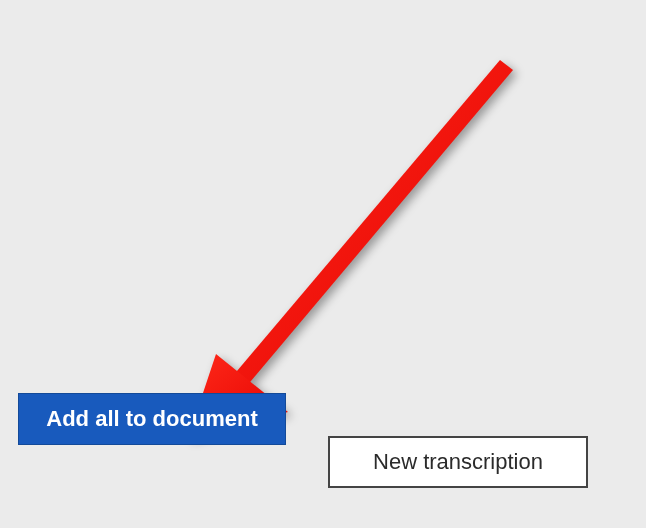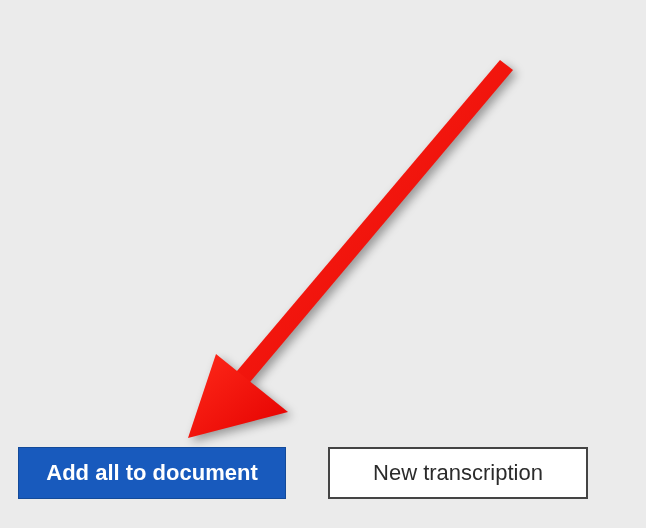--- a/index.html
+++ b/index.html
@@ -10,21 +10,21 @@
     body {
       width: 646px;
       height: 528px;
       background: #ebebeb;
       font-family: "Segoe UI", Arial, sans-serif;
       position: relative;
       overflow: hidden;
     }
     .button-row {
       position: absolute;
-      bottom: 29px;
+      bottom: 40px;
       left: 18px;
       display: flex;
       gap: 42px;
     }
     .btn {
       height: 52px;
       display: inline-flex;
       align-items: center;
       justify-content: center;
       font-size: 22px;
@@ -37,20 +37,21 @@
       border: 1px solid #134a99;
       width: 268px;
       font-weight: 600;
     }
     .btn-secondary {
       background: #ffffff;
       color: #2b2b2b;
       border: 2px solid #444444;
       width: 260px;
       font-weight: 400;
+      margin-top: 43px;
     }
     .annotation-arrow {
       position: absolute;
       top: 56px;
       left: 168px;
       width: 360px;
       height: 400px;
       pointer-events: none;
       filter: drop-shadow(4px 4px 5px rgba(0,0,0,0.35));
     }

